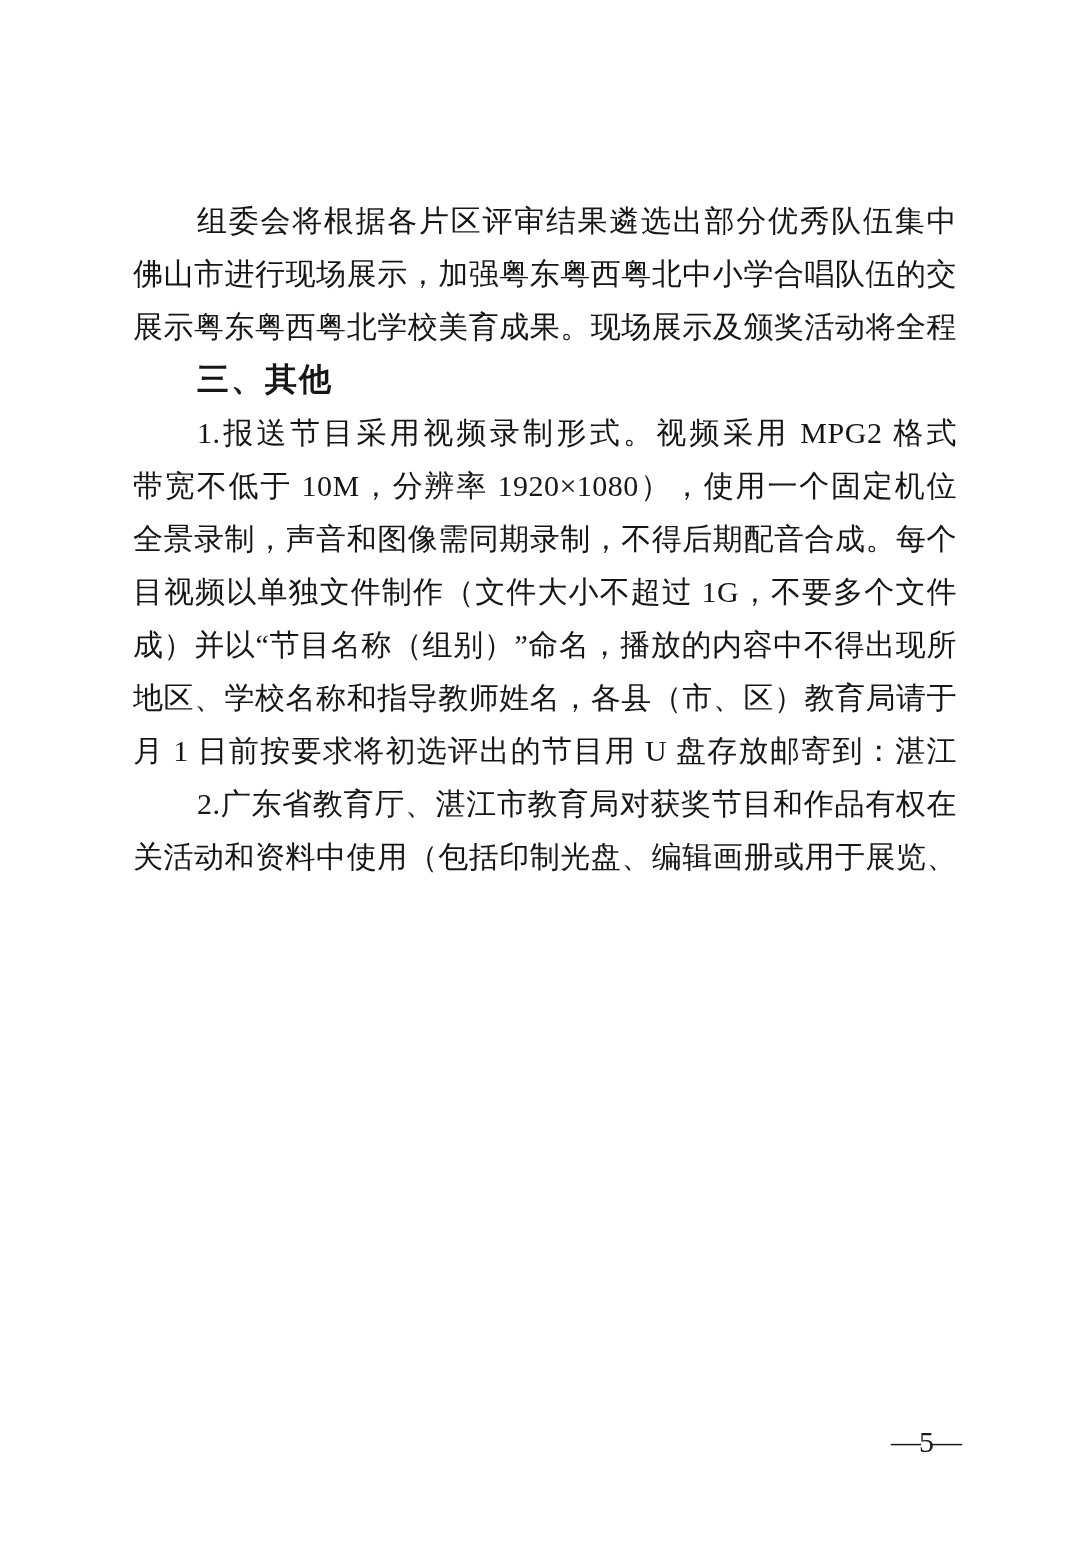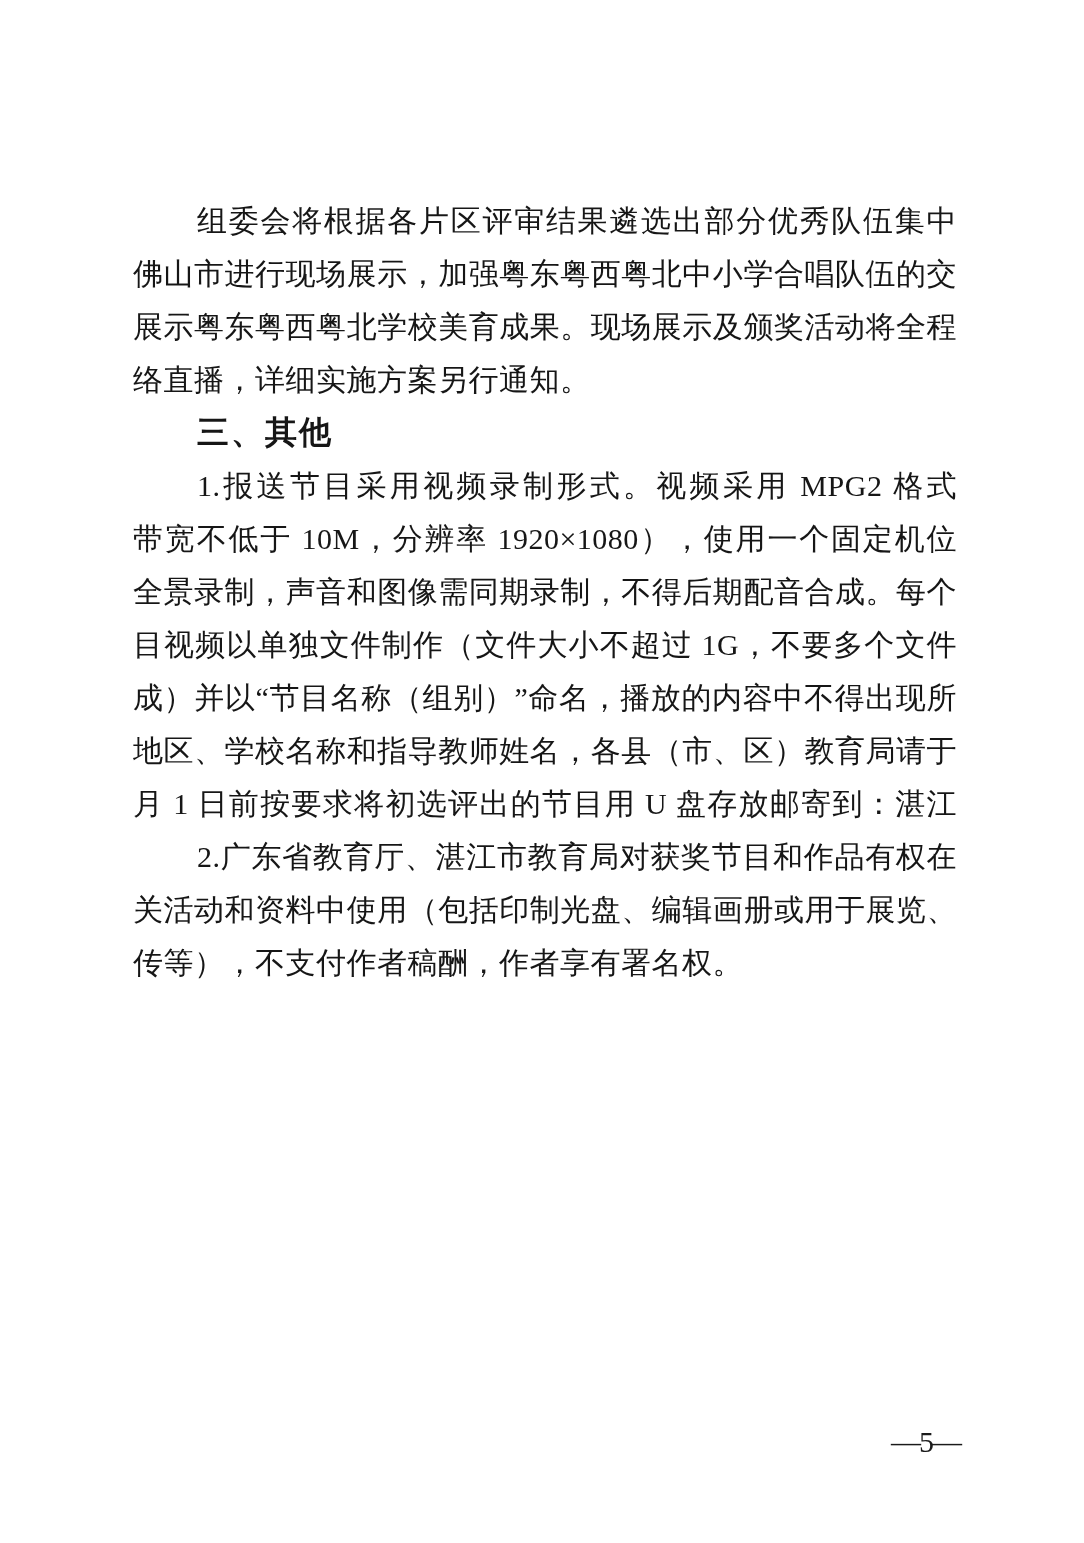--- a/index.html
+++ b/index.html
@@ -63,33 +63,31 @@
 </head>
 <body>
 
 <div class="doc-page">
 
   <div class="doc-content">
 
     <div class="line just indent">组委会将根据各片区评审结果遴选出部分优秀队伍集中到</div>
     <div class="line just">佛山市进行现场展示，加强粤东粤西粤北中小学合唱队伍的交流，</div>
     <div class="line just">展示粤东粤西粤北学校美育成果。现场展示及颁奖活动将全程网</div>
-    <div class="line">络直播，详细实施方案另行通知。</div>
 
     <div class="line heading indent">三、其他</div>
 
     <div class="line just indent">1.报送节目采用视频录制形式。视频采用 MPG2 格式（压缩</div>
     <div class="line just">带宽不低于 10M，分辨率 1920×1080），使用一个固定机位正面</div>
     <div class="line just">全景录制，声音和图像需同期录制，不得后期配音合成。每个节</div>
     <div class="line just">目视频以单独文件制作（文件大小不超过 1G，不要多个文件合</div>
     <div class="line just">成）并以“节目名称（组别）”命名，播放的内容中不得出现所在</div>
     <div class="line just">地区、学校名称和指导教师姓名，各县（市、区）教育局请于 8</div>
     <div class="line just">月 1 日前按要求将初选评出的节目用 U 盘存放邮寄到：湛江市</div>
 
     <div class="line just indent">2.广东省教育厅、湛江市教育局对获奖节目和作品有权在相</div>
     <div class="line just">关活动和资料中使用（包括印制光盘、编辑画册或用于展览、宣</div>
-    <div class="line">传等），不支付作者稿酬，作者享有署名权。</div>
 
   </div>
 
   <div class="doc-footer">—5—</div>
 
 </div>
 
 </body></html>

